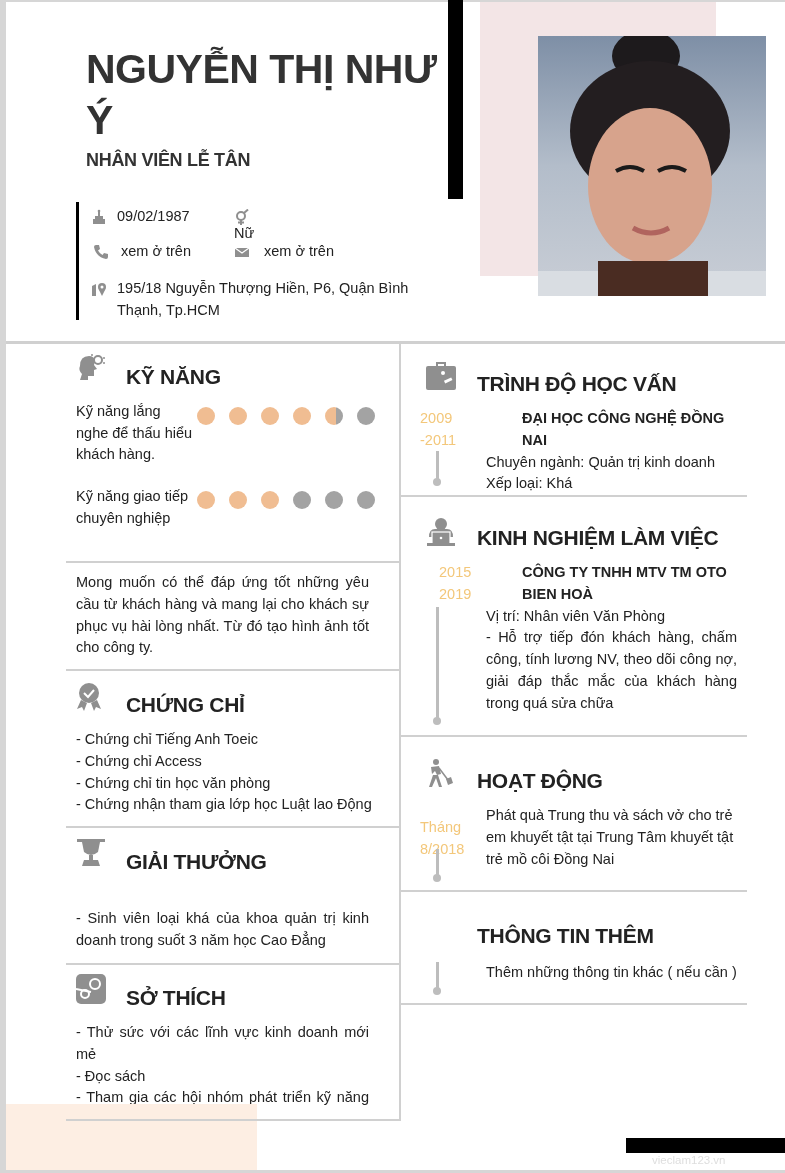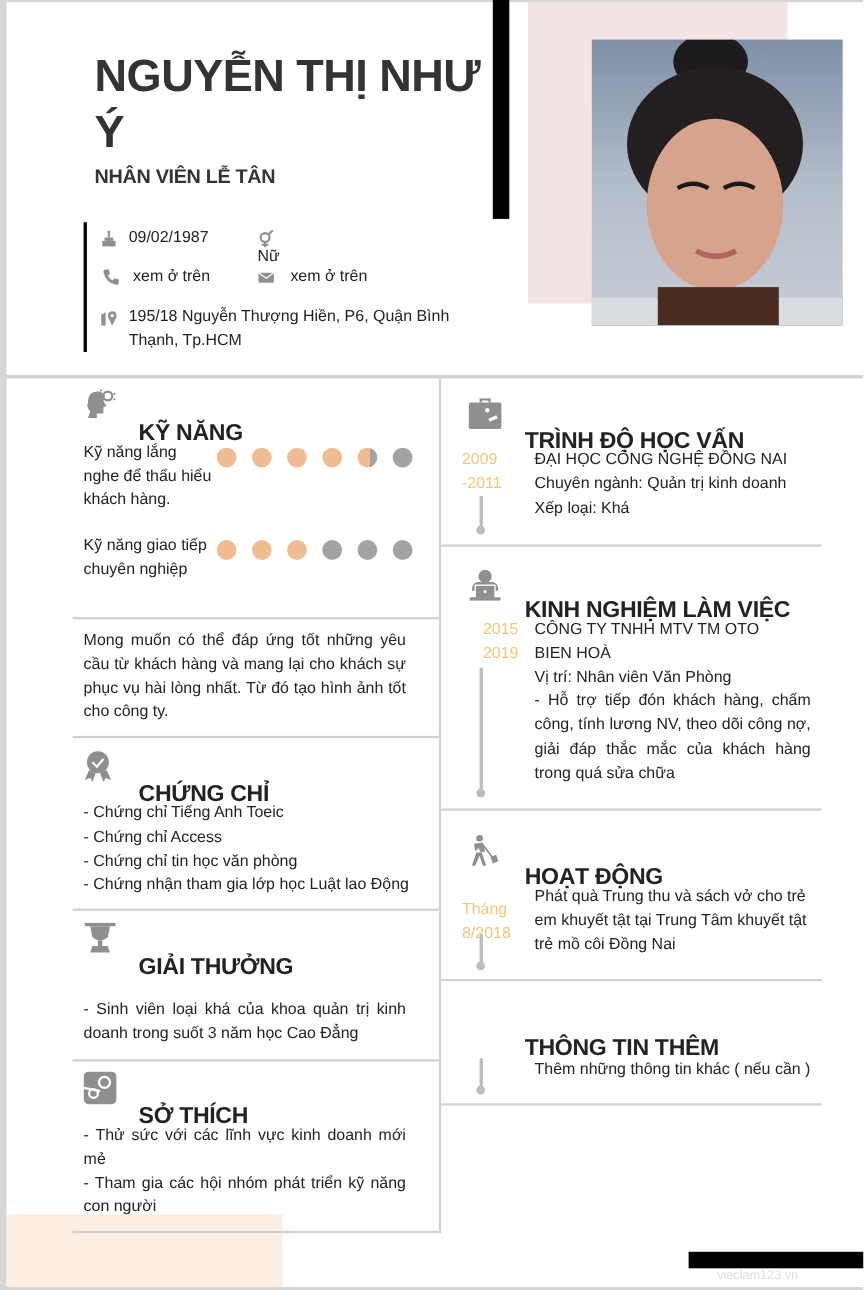--- a/index.html
+++ b/index.html
@@ -12,32 +12,32 @@
   .black-bar{position:absolute;left:448px;top:0;width:15px;height:199px;background:#000;}
   .pink-bg{position:absolute;left:480px;top:2px;width:236px;height:274px;background:#f3e5e6;}
   .photo{position:absolute;left:538px;top:36px;width:228px;height:260px;overflow:hidden;background:linear-gradient(180deg,#8a9bb1 0%,#aab6c6 40%,#c5ccd5 80%,#9aa3ae 100%);}
   .info{position:absolute;left:76px;top:202px;width:380px;height:118px;border-left:3px solid #000000;}
   .info-row{position:absolute;font-size:14.5px;color:#222;display:flex;align-items:flex-start;}
   .info-row .ic{width:16px;height:16px;margin-right:10px;flex:0 0 auto;margin-top:1px;}
   .hr-full{position:absolute;left:6px;top:341px;width:779px;height:3px;background:#d0d0d0;}
   .col-divider{position:absolute;left:399px;top:344px;width:2px;height:777px;background:#d0d0d0;}
   .sec-line{position:absolute;height:2px;background:#d0d0d0;}
   .sec-icon{position:absolute;width:30px;height:30px;}
-  .sec-title{position:absolute;font-size:21px;font-weight:bold;color:#222;letter-spacing:-0.3px;margin-top:17px;}
+  .sec-title{position:absolute;font-size:21px;font-weight:bold;color:#222;letter-spacing:-0.3px;}
   .skill-label{position:absolute;left:76px;width:120px;font-size:14.5px;line-height:21.5px;color:#222;}
   .dots{position:absolute;left:197px;display:flex;gap:14px;}
   .dot{width:18px;height:18px;border-radius:50%;background:#a3a3a3;}
   .dot.full{background:#f0bd92;}
   .dot.half{background:linear-gradient(90deg,#f0bd92 0%,#f0bd92 62%,#a3a3a3 62%);}
   .body-text{position:absolute;font-size:14.5px;line-height:21.8px;color:#222;}
   .justify{text-align:justify;}
   .year{position:absolute;font-size:14.5px;line-height:21.5px;color:#f3c77a;width:56px;}
   .tl-line{position:absolute;width:3px;background:#bdbdbd;}
   .tl-dot{position:absolute;width:8px;height:8px;border-radius:50%;background:#bdbdbd;}
-  .bold{font-weight:normal;}
+  .bold{font-weight:bold;margin-left:36px;}
   .peach{position:absolute;left:6px;top:1104px;width:251px;height:66px;background:#fdeee3;}
   .bottom-bar{position:absolute;left:626px;top:1138px;width:159px;height:15px;background:#000;}
   .watermark{position:absolute;left:652px;top:1154px;font-size:11.5px;color:#dedede;}
 </style>
 </head>
 <body>
 
 <div class="page-border-top"></div>
 <div class="page-border-left"></div>
 <div class="page-border-bottom"></div>
@@ -177,20 +177,21 @@
 
 <svg class="sec-icon" style="left:76px;top:974px;" viewBox="0 0 30 30">
   <rect x="0" y="0" width="30" height="30" rx="5" fill="#8f8f8f"></rect>
   <circle cx="19" cy="10" r="5" fill="none" stroke="#fff" stroke-width="2"></circle>
   <circle cx="9" cy="20" r="4" fill="none" stroke="#fff" stroke-width="2"></circle>
   <line x1="0" y1="15" x2="15" y2="18" stroke="#fff" stroke-width="2"></line>
 </svg>
 <div class="sec-title" style="left:126px;top:986px;">SỞ THÍCH</div>
 <div class="body-text justify" style="left:76px;top:1022px;width:293px;">
   <div>- Thử sức với các lĩnh vực kinh doanh mới mẻ</div>
+  <div>- Đọc sách</div>
   <div>- Tham gia các hội nhóm phát triển kỹ năng con người</div>
 </div>
 
 <div class="peach"></div>
 <div class="sec-line" style="left:66px;top:1119px;width:333px;"></div>
 
 <svg class="sec-icon" style="left:426px;top:362px;" viewBox="0 0 30 30">
   <path d="M11 4 L11 1 L19 1 L19 4" stroke="#8f8f8f" stroke-width="2" fill="none"></path>
   <rect x="0" y="4" width="30" height="24" rx="2" fill="#8f8f8f"></rect>
   <circle cx="17" cy="11" r="2" fill="#fff"></circle>

